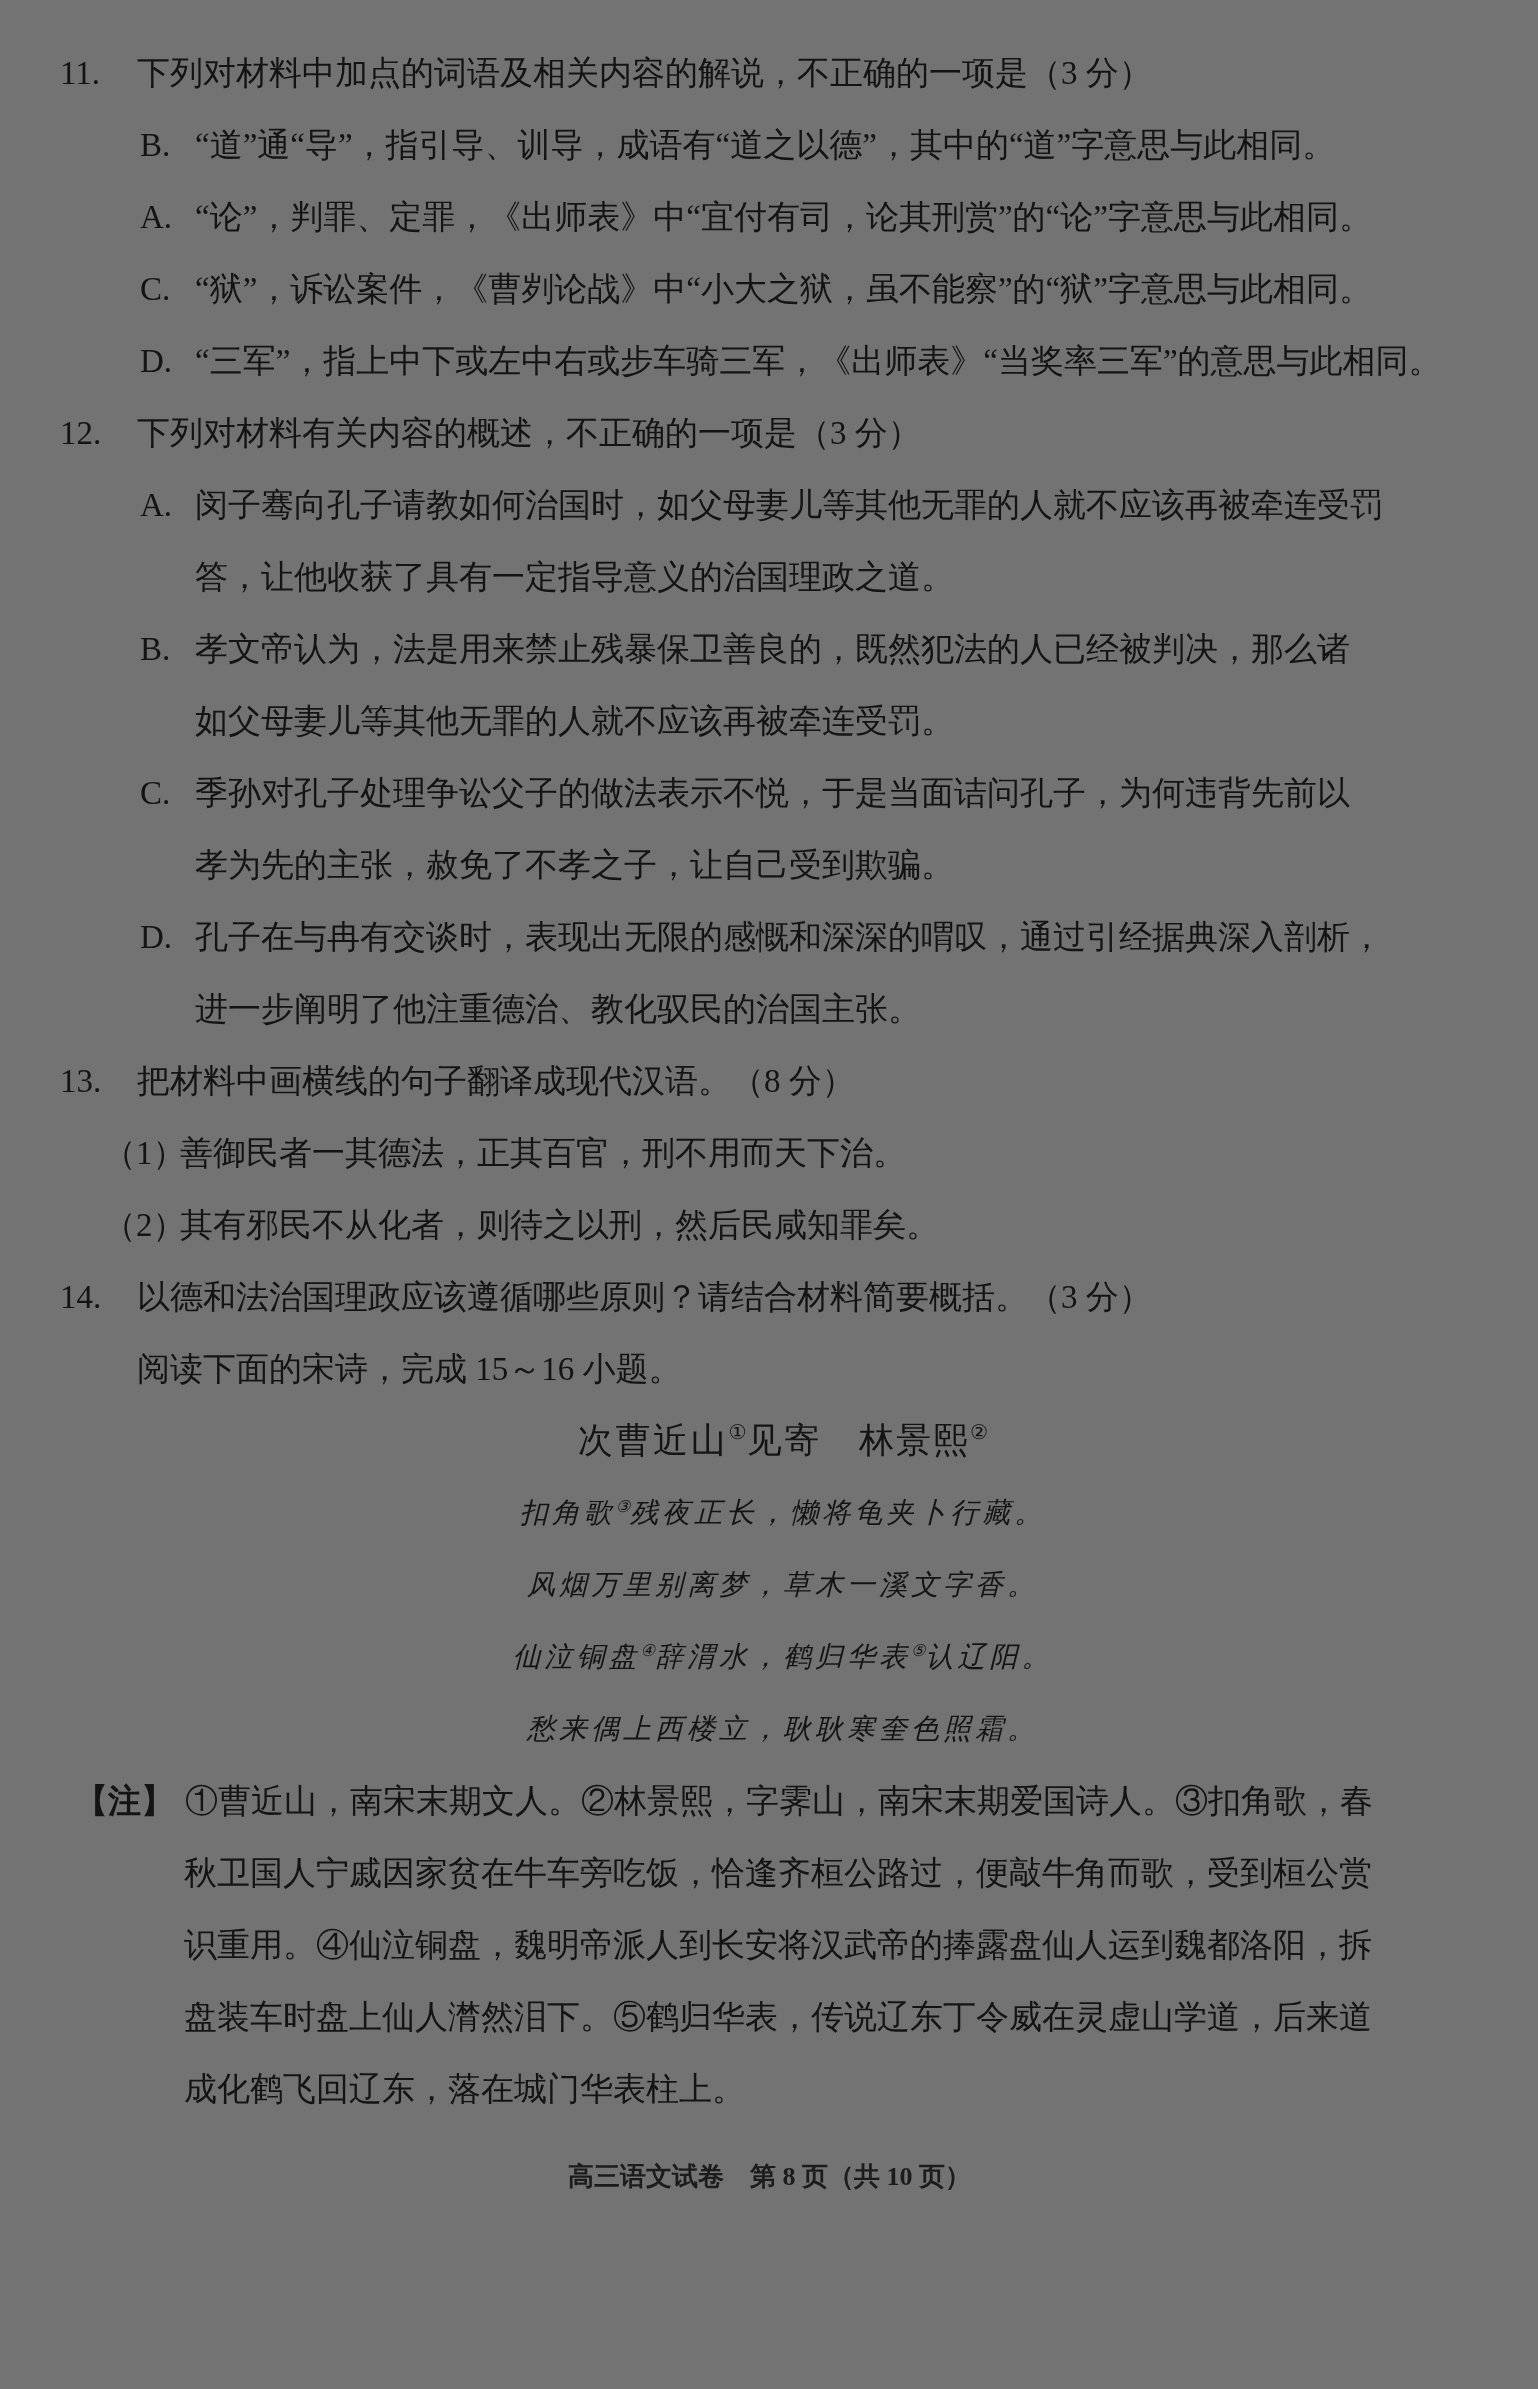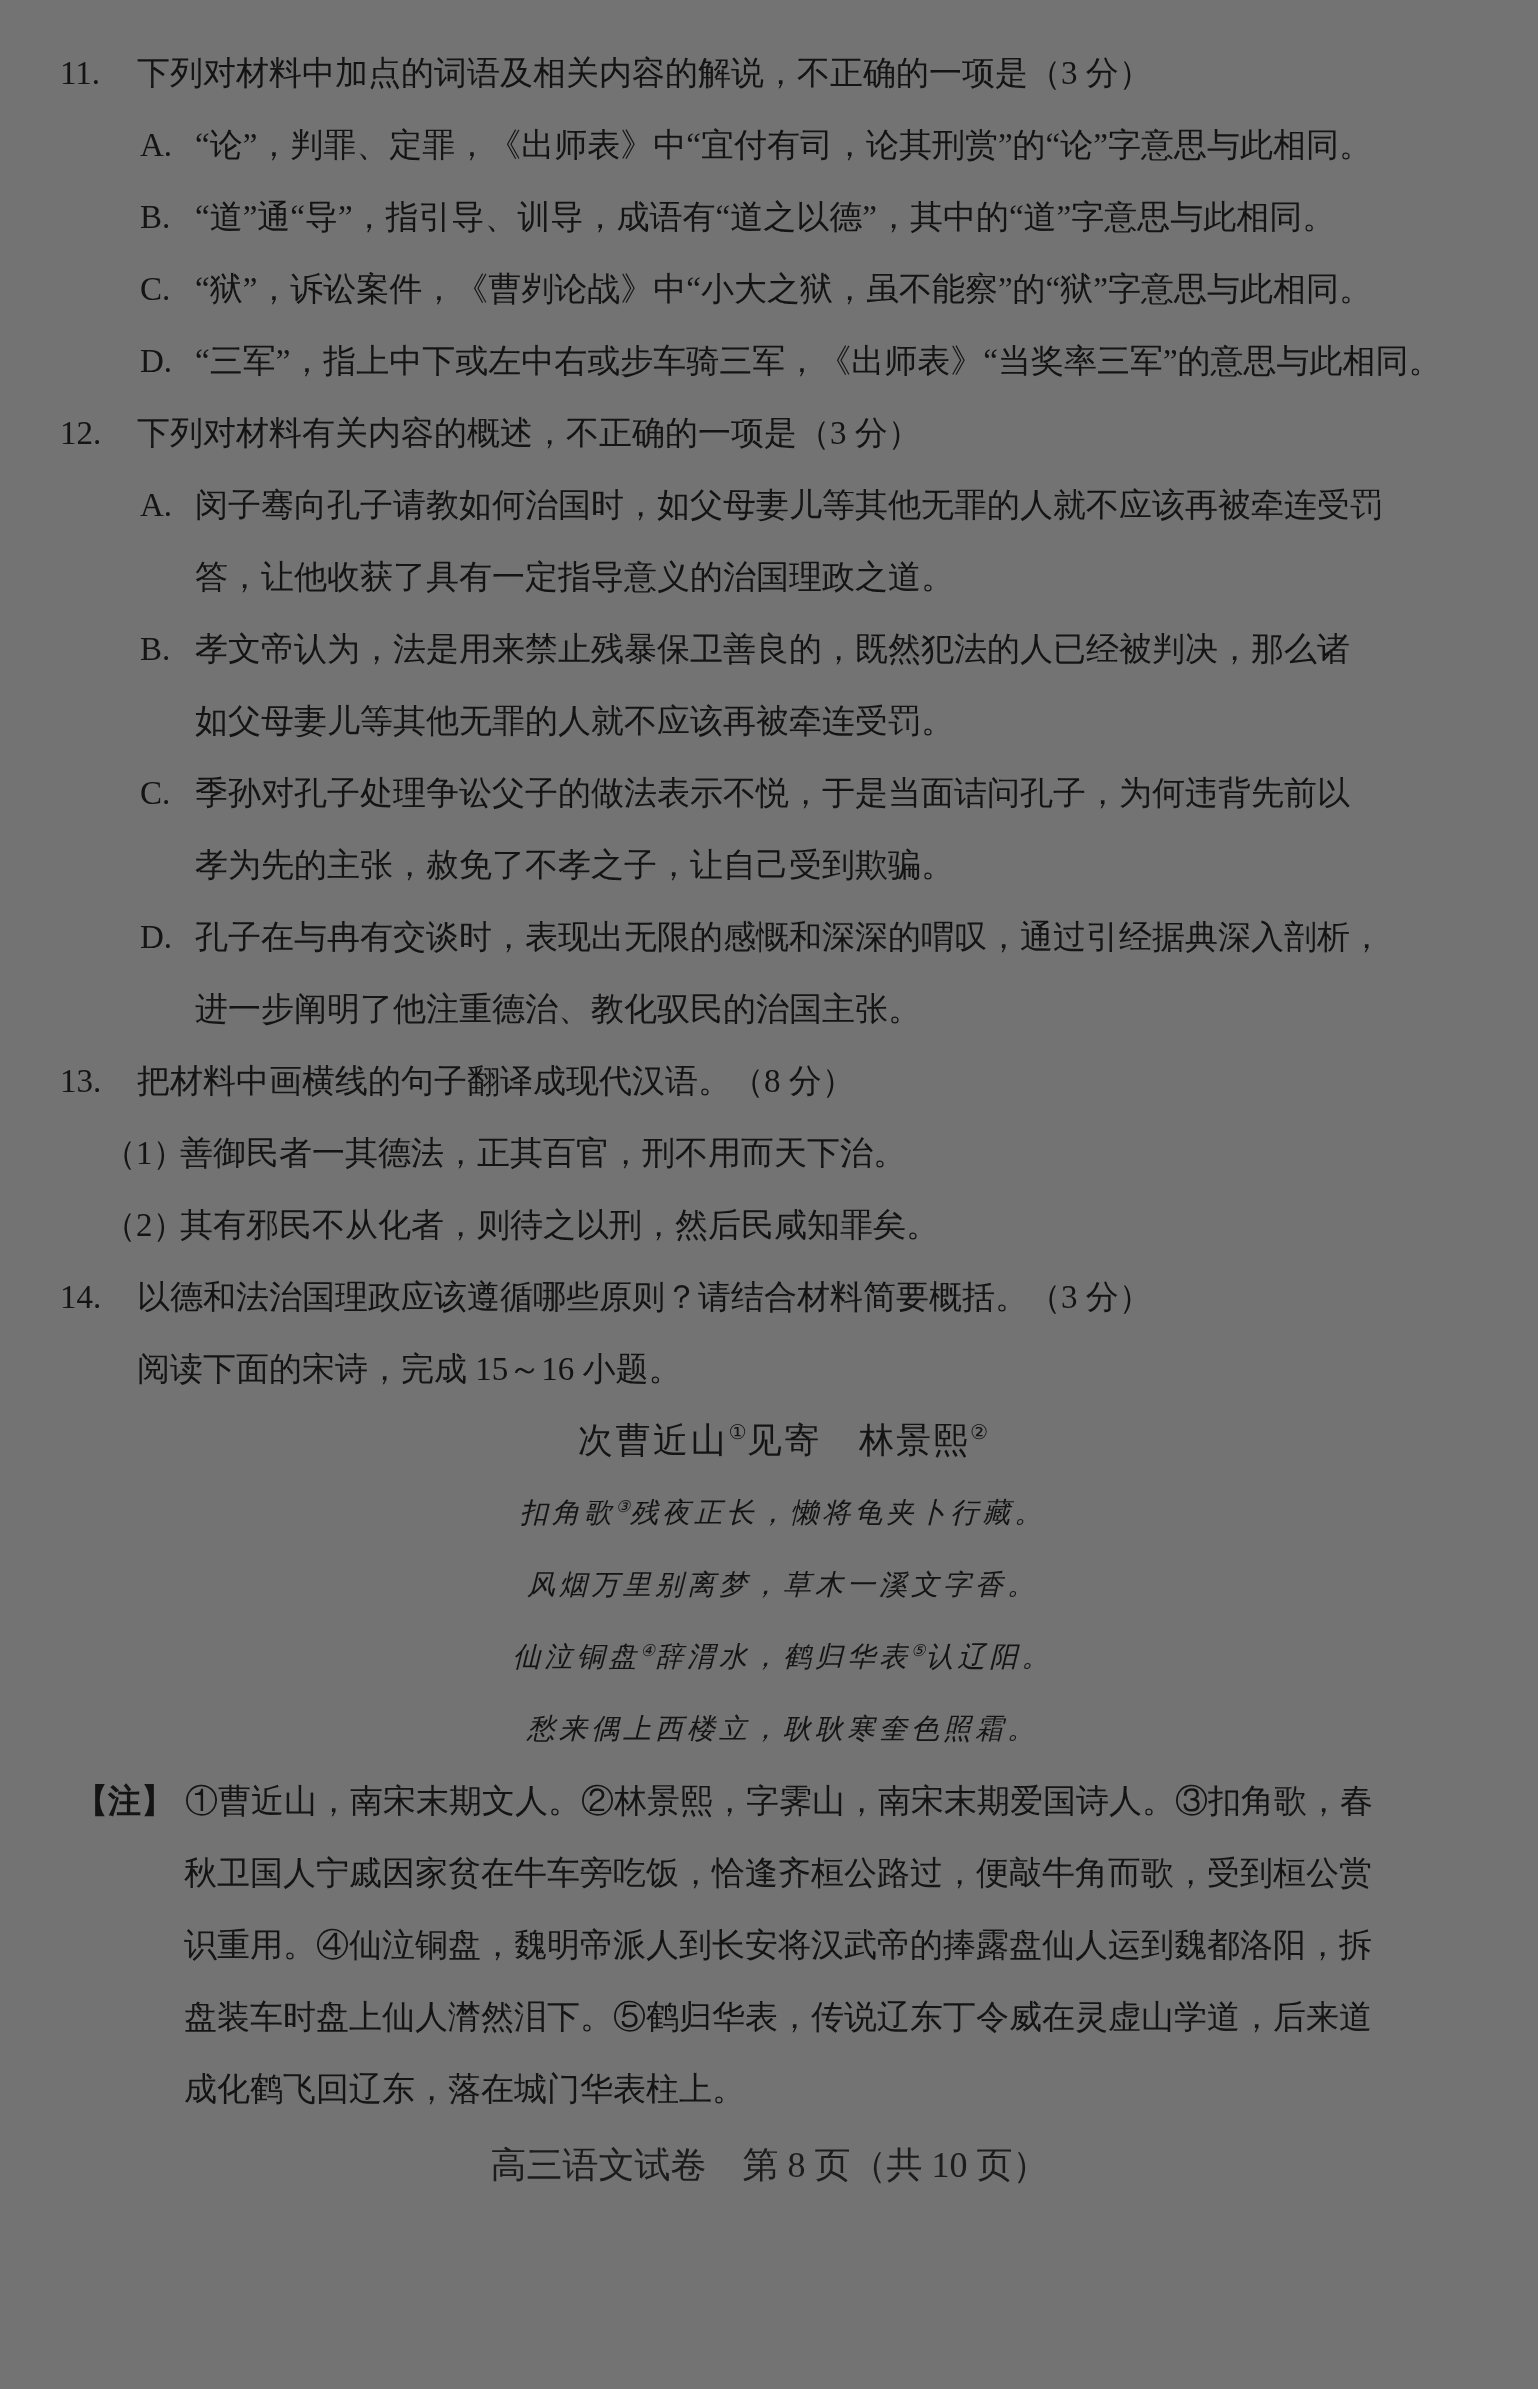--- a/index.html
+++ b/index.html
@@ -23,37 +23,37 @@
   .sub .slabel { display:inline-block; width:77px; }
   .heading { padding-left:144px; margin-top:87px; font-weight:bold; font-size:35px; }
   .intro { padding-left:137px; }
   .poem-title { text-align:center; font-size:35px; letter-spacing:2.7px; padding-left:27px; }
   .poem-title .author { font-size:35px; margin-left:37px; letter-spacing:2px; }
   .poem-line { text-align:center; font-size:28px; font-style:italic; letter-spacing:4px; padding-left:27px; }
   sup { font-size:58%; vertical-align:super; line-height:0; letter-spacing:0; }
   .note-first { padding-left:75px; }
   .note-first .nlabel { display:inline-block; width:110px; font-weight:bold; }
   .note-cont { padding-left:184px; }
-  .footer { margin-top:20px; height:40px; line-height:40px; text-align:center; font-size:36px; font-weight:normal; color:#1c1c1c; }
+  .footer { margin-top:32px; height:40px; line-height:40px; text-align:center; font-size:26px; font-weight:bold; color:#1c1c1c; }
 </style>
 </head>
 <body>
 
 <div class="page">
   <div class="content">
 
     <section>
       <div class="line stem">
         <span class="num">11.</span><span>下列对材料中加点的词语及相关内容的解说，不正确的一项是（3 分）</span>
       </div>
       <div class="line opt">
-        <span class="olabel">A.</span><span>“论”，判罪、定罪，《出师表》中“宜付有司，论其刑赏”的“论”字意思与此相同。</span>
+        <span class="olabel">B.</span><span>“道”通“导”，指引导、训导，成语有“道之以德”，其中的“道”字意思与此相同。</span>
       </div>
       <div class="line opt">
-        <span class="olabel">B.</span><span>“道”通“导”，指引导、训导，成语有“道之以德”，其中的“道”字意思与此相同。</span>
+        <span class="olabel">A.</span><span>“论”，判罪、定罪，《出师表》中“宜付有司，论其刑赏”的“论”字意思与此相同。</span>
       </div>
       <div class="line opt">
         <span class="olabel">C.</span><span>“狱”，诉讼案件，《曹刿论战》中“小大之狱，虽不能察”的“狱”字意思与此相同。</span>
       </div>
       <div class="line opt">
         <span class="olabel">D.</span><span>“三军”，指上中下或左中右或步车骑三军，《出师表》“当奖率三军”的意思与此相同。</span>
       </div>
     </section>
 
     <section>

